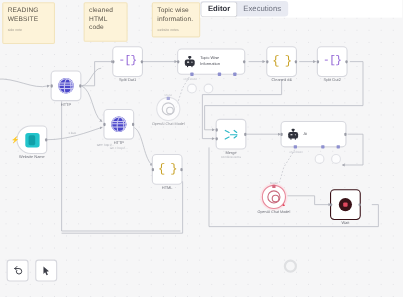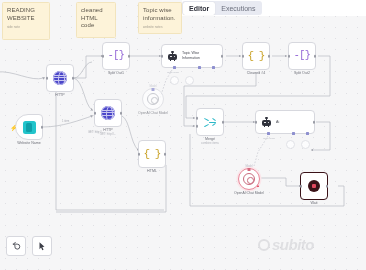--- a/index.html
+++ b/index.html
@@ -645,17 +645,16 @@
   </div>
   <div class="ctrlbtn" style="left:32px; top:236px;">
     <svg width="10" height="10" viewBox="0 0 16 16">
       <path d="M4 2 L12 9 L8.5 9.5 L10.5 14 L8.5 14.8 L6.5 10.3 L4 13 Z" fill="#3d3f48"></path>
     </svg>
   </div>
 
 
   <div id="watermark">
     <span id="wm-ring"></span>
-    <span id="wm-text">subito</span>
   </div>
 
 
 </div>
 
 </body></html>

